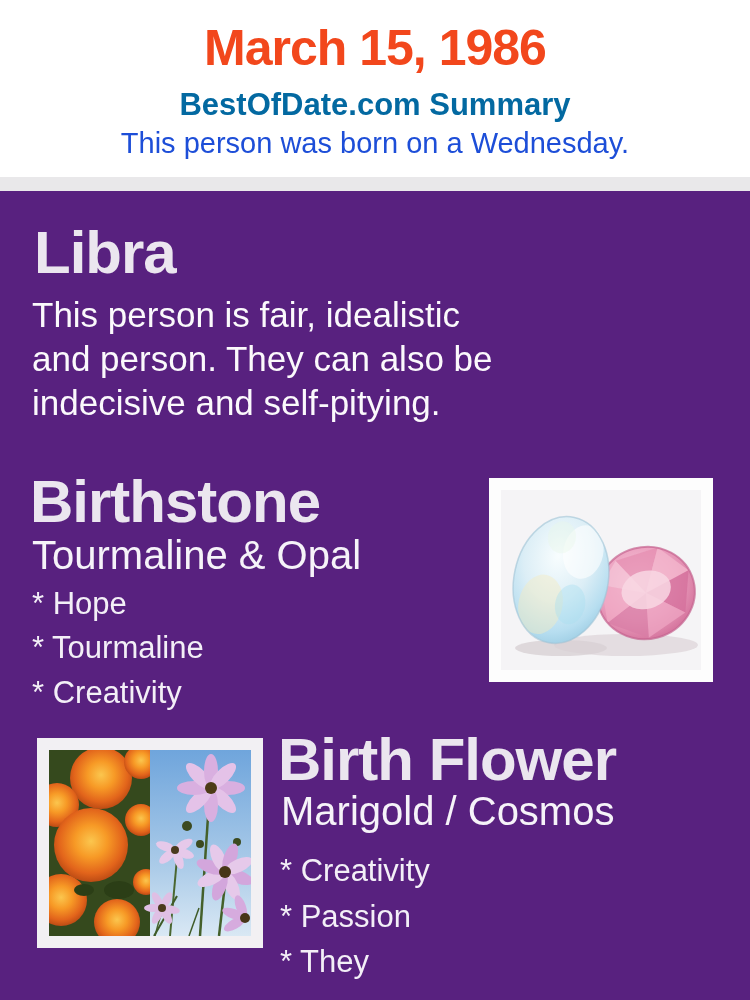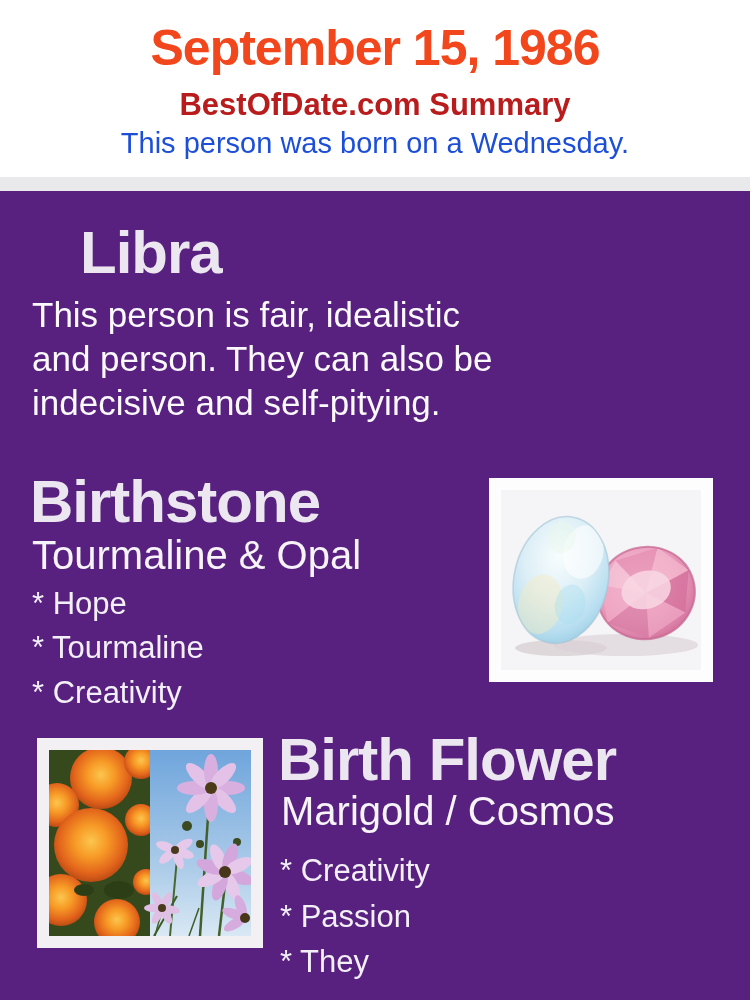--- a/index.html
+++ b/index.html
@@ -21,21 +21,21 @@
     font-size: 50px;
     font-weight: 700;
     color: #f2471c;
     line-height: 1.2;
     letter-spacing: -1px;
   }
   .site-summary {
     top: 86px;
     font-size: 31px;
     font-weight: 600;
-    color: #b91c1c;
+    color: #0369a1;
     line-height: 1.2;
   }
   .weekday-line {
     top: 126px;
     font-size: 29px;
     font-weight: 400;
     color: #1d4ed8;
     line-height: 1.2;
   }
   .divider-bar {
@@ -74,21 +74,21 @@
     line-height: 44px;
   }
   .trait {
     font-size: 31px;
     font-weight: 400;
     color: #f3eff7;
     line-height: 1.2;
   }
 
   
-  .zodiac-heading   { left: 34px;  top: 29px; margin-left: 46px;  }
+  .zodiac-heading   { left: 34px;  top: 29px;  }
   .zodiac-desc      { left: 32px;  top: 102px; }
   .bs-heading       { left: 30px;  top: 278px; }
   .bs-names         { left: 32px;  top: 340px; }
   .bs-trait-0       { left: 32px;  top: 394px; }
   .bs-trait-1       { left: 32px;  top: 438px; }
   .bs-trait-2       { left: 32px;  top: 483px; }
   .bf-heading       { left: 278px; top: 536px; }
   .bf-names         { left: 281px; top: 596px; }
   .bf-trait-0       { left: 280px; top: 661px; }
   .bf-trait-1       { left: 280px; top: 707px; }
@@ -112,21 +112,21 @@
     height: 210px;
     background: #f2f0f3;
   }
   .photo-box svg { display: block; width: 100%; height: 100%; }
 </style>
 </head>
 <body>
 
 <div class="page">
 
-  <div class="abs centered date-title">September 15, 1986</div>
+  <div class="abs centered date-title">March 15, 1986</div>
   <div class="abs centered site-summary">BestOfDate.com Summary</div>
   <div class="abs centered weekday-line">This person was born on a Wednesday.</div>
   <div class="abs divider-bar"></div>
 
   <div class="abs purple-panel">
 
     <div class="abs section-heading zodiac-heading">Libra</div>
     <div class="abs zodiac-desc">
       <div class="body-line">This person is fair, idealistic</div>
       <div class="body-line">and person. They can also be</div>

